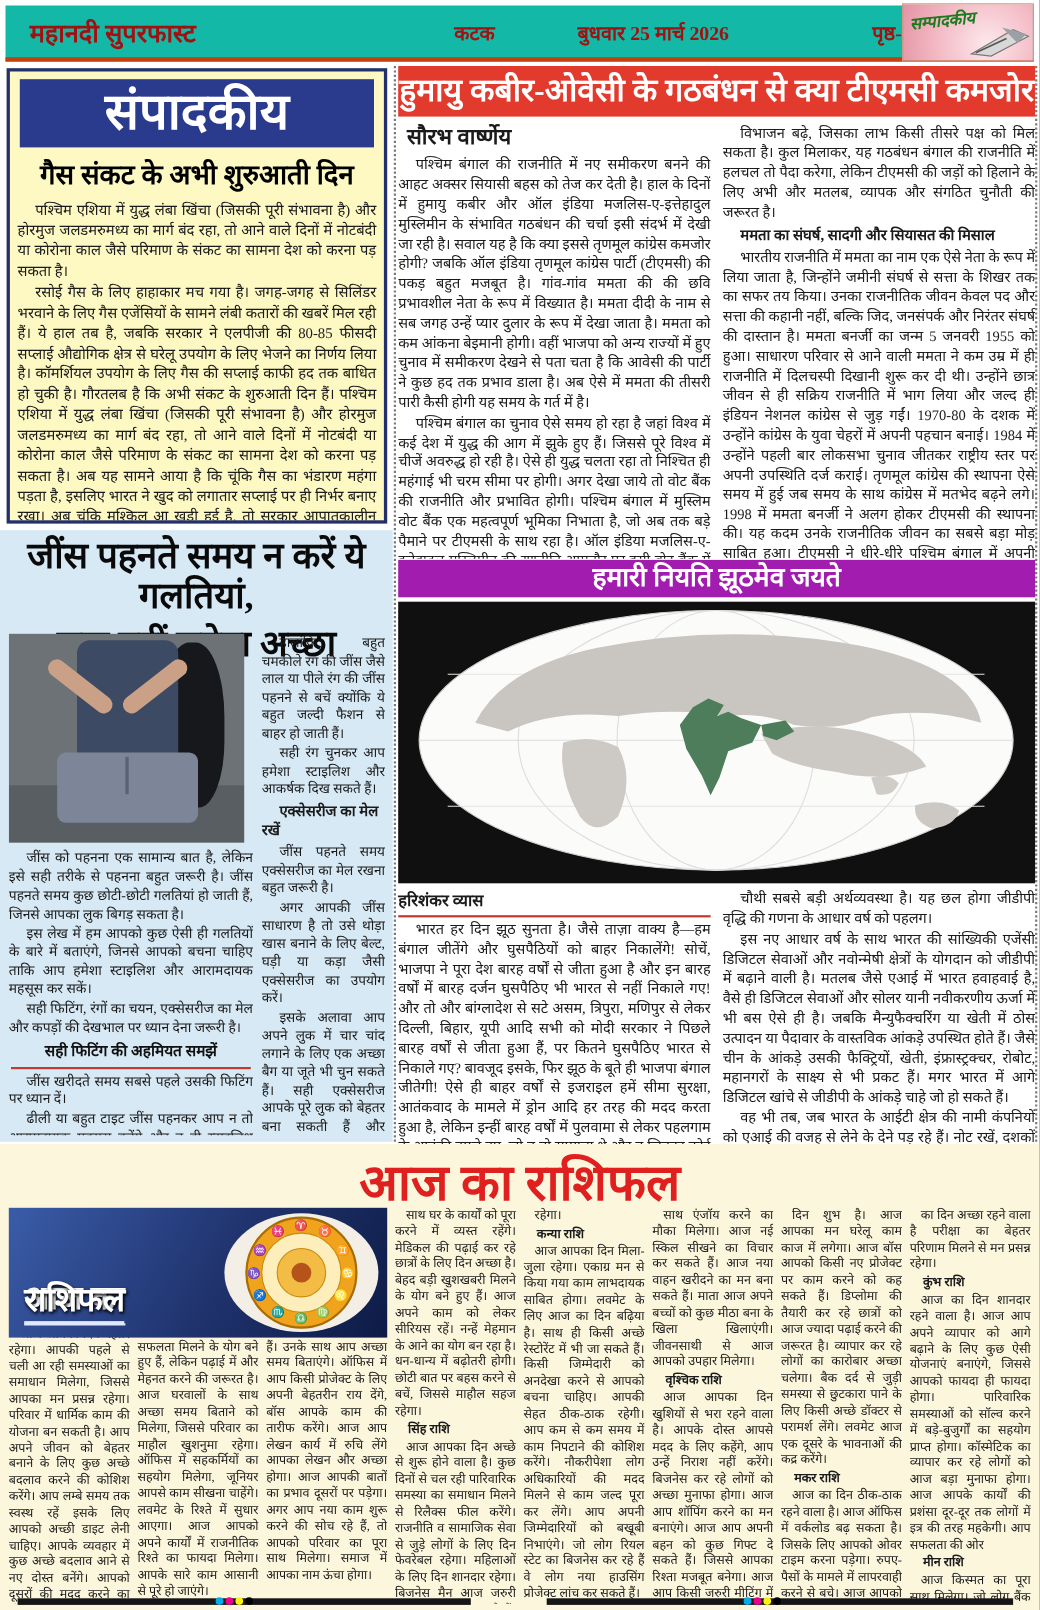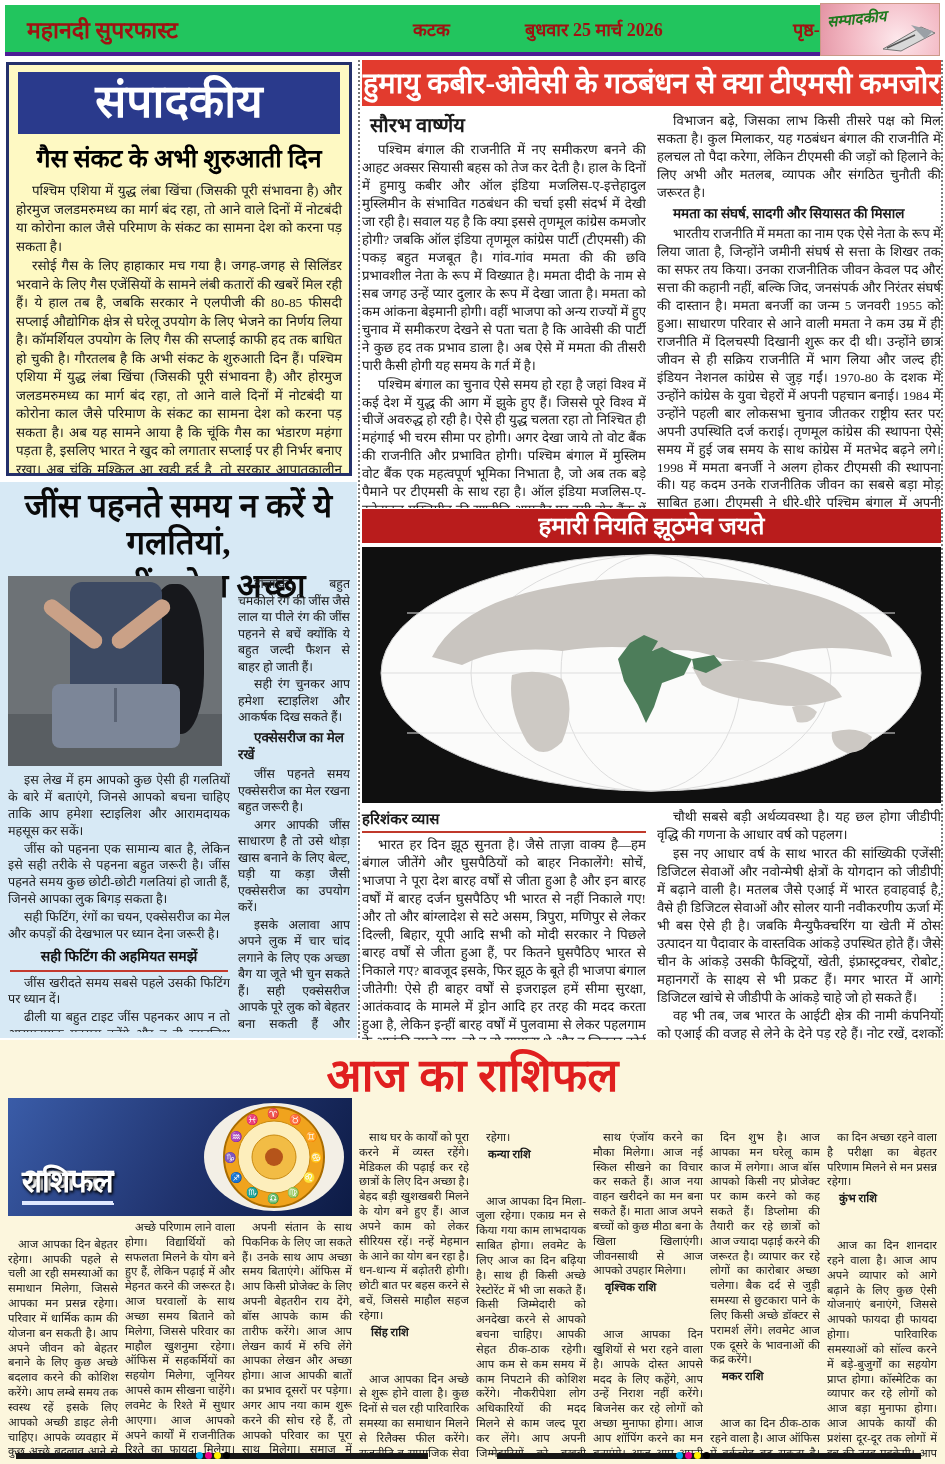--- a/index.html
+++ b/index.html
@@ -1,20 +1,20 @@
 <!DOCTYPE html>
 <html><head>
 <meta charset="utf-8">
 <style>
   html,body{margin:0;padding:0;background:#888;}
   .page{position:relative;width:945px;height:1464px;background:#ffffff;overflow:hidden;
         font-family:"Liberation Serif", serif;color:#1a1a1a;}
   
-  .masthead{position:absolute;left:5px;top:5px;width:935px;height:47px;background:#22c55e;
-            border-bottom:4px solid #4c1d95;display:flex;align-items:center;}
+  .masthead{position:absolute;left:5px;top:5px;width:935px;height:47px;background:#14b8a6;
+            border-bottom:4px solid #c2410c;display:flex;align-items:center;}
   .mh-name{font-size:23px;font-weight:bold;color:#a01212;margin-left:22px;}
   .mh-city{font-size:18px;font-weight:bold;color:#a01212;position:absolute;left:408px;}
   .mh-date{font-size:18px;font-weight:bold;color:#a01212;position:absolute;left:520px;}
   .mh-page{font-size:18px;font-weight:bold;color:#a01212;position:absolute;left:788px;}
   .mh-logo{position:absolute;right:0;top:-2px;width:118px;height:51px;
            background:radial-gradient(circle at 65% 70%, #fde8ec 0%, #f3b9c4 55%, #e393a3 100%);
            border:1px solid #c98;overflow:hidden;}
   .mh-logo-text{position:absolute;left:6px;top:4px;font-size:15px;font-weight:bold;color:#1e7a1e;
                 transform:rotate(-6deg);font-style:italic;}
   .mh-logo svg{position:absolute;right:2px;bottom:2px;}
@@ -49,34 +49,34 @@
   .jeans .subhead{font-size:14px;margin:5px 2px 3px 2px;}
   .photo{position:relative;width:214px;height:190px;background:#6d7276;overflow:hidden;margin-bottom:6px;}
   .photo .couch{position:absolute;left:0;bottom:0;width:100%;height:52px;background:#595e62;}
   .photo .hair{position:absolute;right:18px;top:8px;width:58px;height:150px;background:#17181c;border-radius:45% 45% 40% 40%;}
   .photo .shirt{position:absolute;left:62px;top:6px;width:92px;height:108px;background:#3d4a63;border-radius:12px 12px 6px 6px;}
   .photo .arm-l{position:absolute;left:30px;top:40px;width:70px;height:16px;background:#caa187;transform:rotate(38deg);border-radius:8px;}
   .photo .arm-r{position:absolute;right:46px;top:40px;width:70px;height:16px;background:#caa187;transform:rotate(-38deg);border-radius:8px;}
   .photo .jeans-cloth{position:absolute;left:44px;top:108px;width:128px;height:64px;background:#7c8698;border-radius:8px;}
   .photo .fly{position:absolute;left:106px;top:112px;width:3px;height:34px;background:#5a6374;}
   
-  .destiny-banner{position:absolute;left:362px;top:509px;width:579px;height:34px;background:#b91c1c;
+  .destiny-banner{position:absolute;left:362px;top:509px;width:579px;height:34px;background:#a21caf;
                   color:#fff;font-size:24px;font-weight:bold;text-align:center;line-height:34px;}
   .globe-box{position:absolute;left:362px;top:547px;width:579px;height:256px;background:#101010;}
   
   .vyas-byline{position:absolute;left:362px;top:808px;width:284px;font-weight:bold;font-size:15px;
                border-bottom:2.5px solid #c0392b;padding-bottom:3px;}
   .vyas-col1{position:absolute;left:362px;top:836px;width:284px;height:222px;overflow:hidden;font-size:13.2px;line-height:1.36;}
   .vyas-col2{position:absolute;left:657px;top:808px;width:284px;height:250px;overflow:hidden;font-size:13.2px;line-height:1.36;}
   
   .horo{position:absolute;left:0;top:1040px;width:945px;height:424px;background:#fcf6dd;overflow:hidden;}
   .horo-title{text-align:center;font-size:46px;font-weight:bold;color:#e01f1f;margin-top:2px;}
   .horo-cols{position:absolute;left:8px;top:58px;width:929px;height:360px;display:flex;gap:7px;}
   .horo-col{flex:1;font-size:11.4px;line-height:1.3;overflow:hidden;}
-  .horo-col .para{text-indent:10px;margin-top:32px;}
+  .horo-col .para{text-indent:10px;}
   .pad-img{padding-top:90px;}
   .horo-img{position:absolute;left:8px;top:58px;width:344px;height:118px;
             background:linear-gradient(120deg,#3a5ca8 0%,#20336e 55%,#0d1b45 100%);overflow:hidden;}
   .horo-img .t1{position:absolute;left:14px;top:16px;color:#fff;font-weight:bold;font-size:30px;
                 text-shadow:1px 2px 3px #000;border-bottom:3px solid #dfe8ff;padding-bottom:2px;margin-top:44px;}
   .horo-img .t2{position:absolute;left:14px;top:62px;color:#fff;font-weight:bold;font-size:30px;
                 text-shadow:1px 2px 3px #000;border-bottom:2px solid #dfe8ff;padding-bottom:2px;}
   .horo-img svg{position:absolute;right:6px;top:2px;}
   
   .regbar{position:absolute;height:6px;background:#161616;top:1453px;}
@@ -138,22 +138,22 @@
       <div class="photo">
         <div class="couch"></div>
         <div class="hair"></div>
         <div class="shirt"></div>
         <div class="arm-l"></div>
         <div class="arm-r"></div>
         <div class="jeans-cloth"></div>
         <div class="fly"></div>
       </div>
       <div>
+          <div class="para">जींस को पहनना एक सामान्य बात है, लेकिन इसे सही तरीके से पहनना बहुत जरूरी है। जींस पहनते समय कुछ छोटी-छोटी गलतियां हो जाती हैं, जिनसे आपका लुक बिगड़ सकता है।</div>
           <div class="para">इस लेख में हम आपको कुछ ऐसी ही गलतियों के बारे में बताएंगे, जिनसे आपको बचना चाहिए ताकि आप हमेशा स्टाइलिश और आरामदायक महसूस कर सकें।</div>
-          <div class="para">जींस को पहनना एक सामान्य बात है, लेकिन इसे सही तरीके से पहनना बहुत जरूरी है। जींस पहनते समय कुछ छोटी-छोटी गलतियां हो जाती हैं, जिनसे आपका लुक बिगड़ सकता है।</div>
           <div class="para">सही फिटिंग, रंगों का चयन, एक्सेसरीज का मेल और कपड़ों की देखभाल पर ध्यान देना जरूरी है।</div>
           <div class="subhead">सही फिटिंग की अहमियत समझें</div>
           <div class="para">जींस खरीदते समय सबसे पहले उसकी फिटिंग पर ध्यान दें।</div>
           <div class="para">ढीली या बहुत टाइट जींस पहनकर आप न तो आरामदायक महसूस करेंगे और न ही स्टाइलिश दिखेंगे। हमेशा अपनी शरीर की बनावट के अनुसार सही फिटिंग वाली जींस चुनें।</div>
         </div>
     </div>
     <div class="jeans-right">
         <div class="para">हालांकि, बहुत चमकीले रंग की जींस जैसे लाल या पीले रंग की जींस पहनने से बचें क्योंकि ये बहुत जल्दी फैशन से बाहर हो जाती हैं।</div>
         <div class="para">सही रंग चुनकर आप हमेशा स्टाइलिश और आकर्षक दिख सकते हैं।</div>
         <div class="subhead2">एक्सेसरीज का मेल रखें</div>

